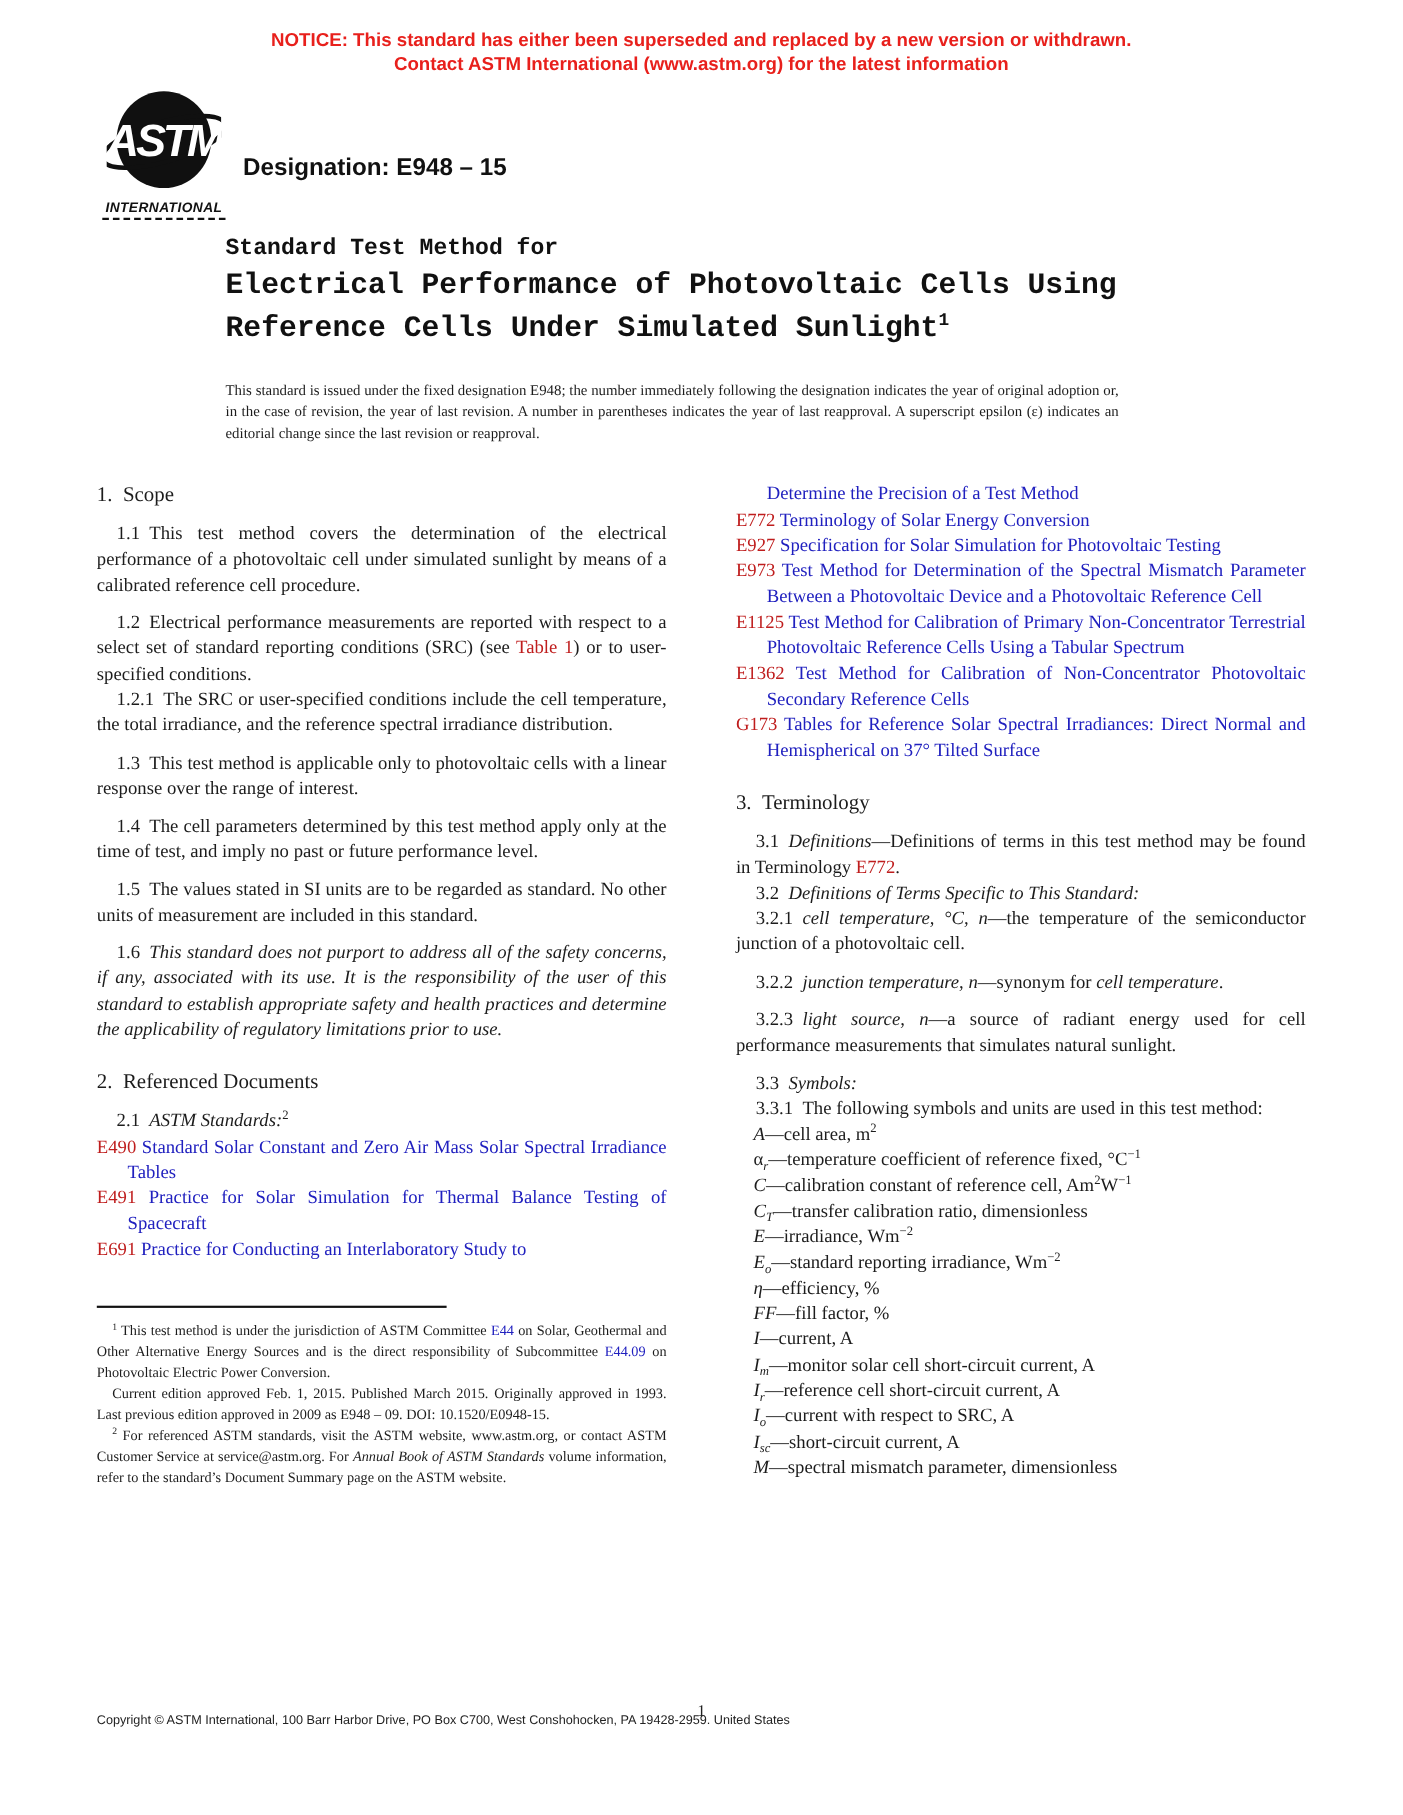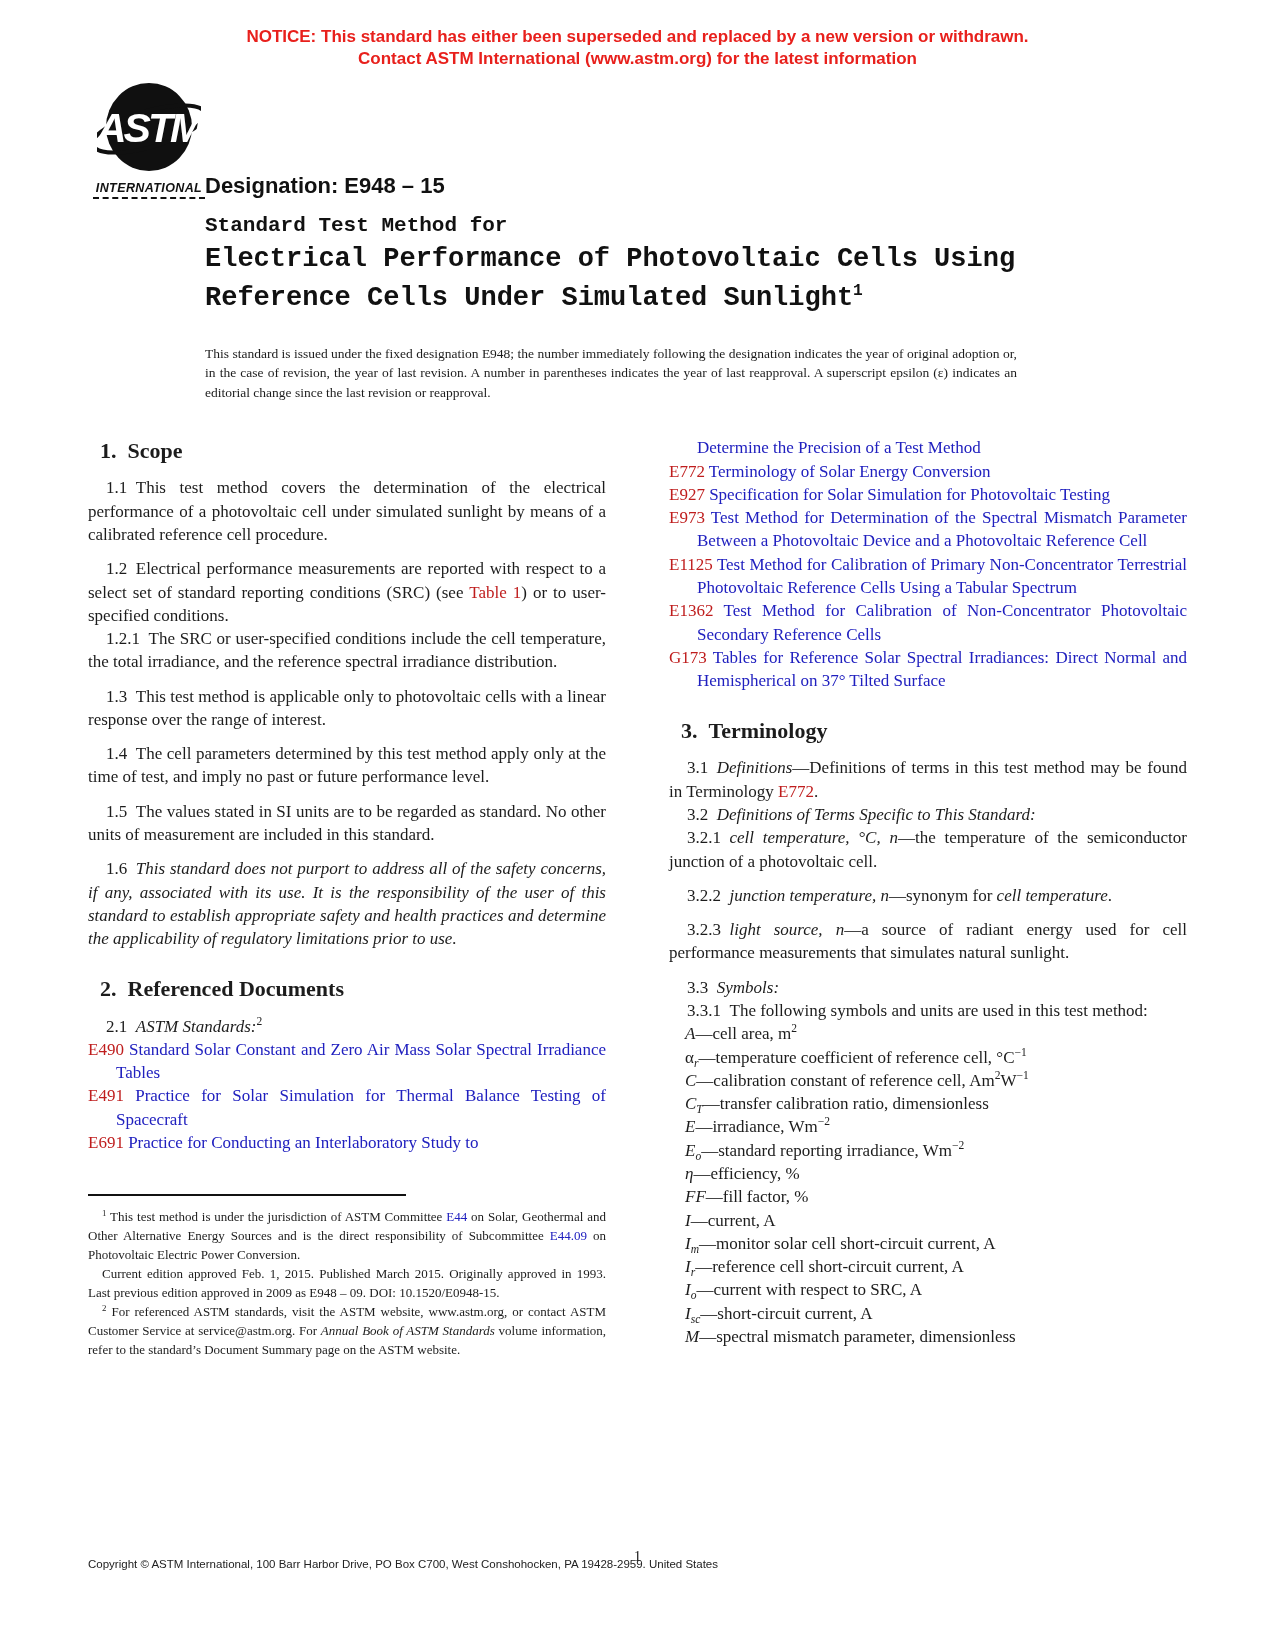--- a/index.html
+++ b/index.html
@@ -1,37 +1,37 @@
 <!DOCTYPE html>
 <html><head>
 <meta charset="utf-8">
 <style>
   html,body{margin:0;padding:0;background:#ffffff;}
   .page{position:relative;width:1275px;height:1650px;background:#fff;overflow:hidden;
         font-family:"Liberation Serif",serif;color:#1c1c1c;}
   .notice{margin:26px 0 0;text-align:center;font-family:"Liberation Sans",sans-serif;
           font-weight:bold;font-size:17px;line-height:1.32;color:#e8201c;}
-  .masthead{display:flex;align-items:flex-end;margin:10px 0 0 93px;gap:0;}
+  .masthead{display:flex;align-items:center;margin:10px 0 0 93px;gap:16px;}
   .logo{width:112px;text-align:center;}
   .logo-sub{font-family:"Liberation Sans",sans-serif;font-style:italic;font-weight:bold;
             font-size:12.5px;letter-spacing:.4px;border-bottom:2px dashed #111;
             padding-bottom:2px;color:#111;}
   .designation{margin-top:24px;font-family:"Liberation Sans",sans-serif;font-weight:bold;
                font-size:22px;color:#111;}
   .title-block{margin:14px 0 0 205px;font-family:Liberation Mono, monospace;
                font-weight:bold;color:#111;}
   .title-l1{font-size:21px;margin:0;line-height:1.2;}
   .title-l2{font-size:27px;margin:5px 0 0;line-height:1.25;}
   .title-l2 sup{font-size:60%;}
   .issued{margin:28px 0 0 205px;width:812px;font-size:13.5px;line-height:1.45;
           text-align:justify;}
   .cols{display:flex;justify-content:space-between;margin:34px 88px 0;}
   .col{width:518px;font-size:17px;line-height:1.37;text-align:justify;}
   .col > :first-child{margin-top:0;}
-  .sect-h{font-size:22px;font-weight:bold;margin:24px 12px 10px;text-align:left;
+  .sect-h{font-size:19px;font-weight:normal;margin:24px 0 10px;text-align:left;
           font-family:"Liberation Serif",serif;}
   .para{margin:11px 0 0;text-indent:18px;}
   .tight{margin-top:0;}
   .ref{margin:0;padding-left:28px;text-indent:-28px;}
   .cont{text-indent:0;}
   .sym{margin:0 0 0 16px;text-align:left;}
   .fn-rule{width:318px;border:0;border-top:2px solid #111;margin:40px 0 12px;}
   .fn{margin:0;font-size:13px;line-height:1.46;text-indent:14px;}
   .red{color:#bf1d1d;}
   .blue{color:#2020bf;}
@@ -103,21 +103,21 @@
         <p class="ref"><span class="red">G173</span><span class="blue"> Tables for Reference Solar Spectral Irradiances: Direct Normal and Hemispherical on 37° Tilted Surface</span></p>
         <h3 class="sect-h">3. Terminology</h3>
         <p class="para tight"><span>3.1 </span><span class="it">Definitions</span><span>—Definitions of terms in this test method may be found in Terminology </span><span class="red">E772</span><span>.</span></p>
         <p class="para tight"><span>3.2 </span><span class="it">Definitions of Terms Specific to This Standard:</span></p>
         <p class="para tight"><span>3.2.1 </span><span class="it">cell temperature, °C, n</span><span>—the temperature of the semiconductor junction of a photovoltaic cell.</span></p>
         <p class="para"><span>3.2.2 </span><span class="it">junction temperature, n</span><span>—synonym for </span><span class="it">cell temperature</span><span>.</span></p>
         <p class="para"><span>3.2.3 </span><span class="it">light source, n</span><span>—a source of radiant energy used for cell performance measurements that simulates natural sunlight.</span></p>
         <p class="para"><span>3.3 </span><span class="it">Symbols:</span></p>
         <p class="para tight"><span>3.3.1 The following symbols and units are used in this test method:</span></p>
         <div class="sym"><span class="it">A</span><span>—cell area, m</span><sup>2</sup></div>
-        <div class="sym"><span>α</span><sub class="it">r</sub><span>—temperature coefficient of reference cell, °C</span><sup>−1</sup></div>
+        <div class="sym"><span>α</span><sub class="it">r</sub><span>—temperature coefficient of reference fixed, °C</span><sup>−1</sup></div>
         <div class="sym"><span class="it">C</span><span>—calibration constant of reference cell, Am</span><sup>2</sup><span>W</span><sup>−1</sup></div>
         <div class="sym"><span class="it">C</span><sub class="it">T</sub><span>—transfer calibration ratio, dimensionless</span></div>
         <div class="sym"><span class="it">E</span><span>—irradiance, Wm</span><sup>−2</sup></div>
         <div class="sym"><span class="it">E</span><sub class="it">o</sub><span>—standard reporting irradiance, Wm</span><sup>−2</sup></div>
         <div class="sym"><span class="it">η</span><span>—efficiency, %</span></div>
         <div class="sym"><span class="it">FF</span><span>—fill factor, %</span></div>
         <div class="sym"><span class="it">I</span><span>—current, A</span></div>
         <div class="sym"><span class="it">I</span><sub class="it">m</sub><span>—monitor solar cell short-circuit current, A</span></div>
         <div class="sym"><span class="it">I</span><sub class="it">r</sub><span>—reference cell short-circuit current, A</span></div>
         <div class="sym"><span class="it">I</span><sub class="it">o</sub><span>—current with respect to SRC, A</span></div>

